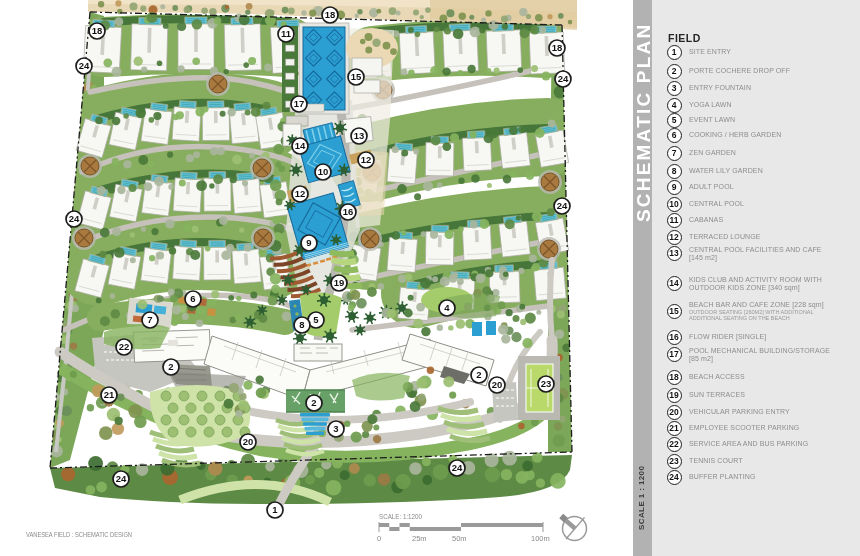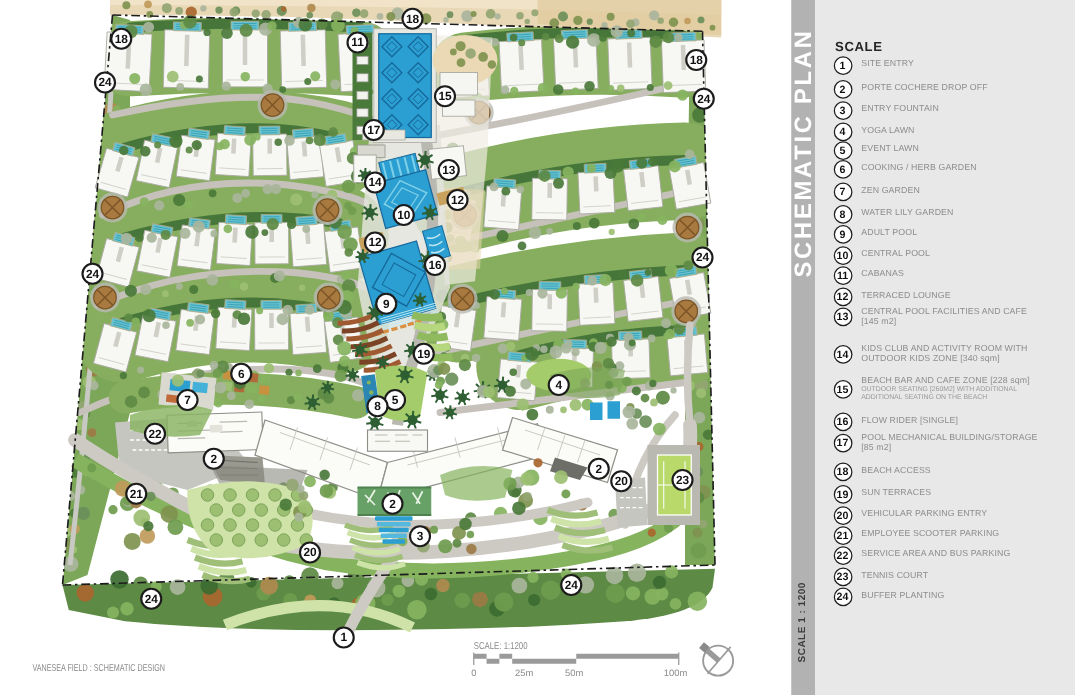--- a/index.html
+++ b/index.html
@@ -1538,21 +1538,21 @@
     </svg>
 
 <div class="vbar"></div>
 
 <div class="vtitle">SCHEMATIC PLAN</div>
 
 <div class="vscale">SCALE 1 : 1200</div>
 
 <div class="panel">
 
-<div class="ltitle">SCALE</div>
+<div class="ltitle">FIELD</div>
 <div class="li" style="top:53px">
         <div class="lc">1</div>
         <div class="lt" style="left:37px;top:-5px">SITE ENTRY</div>
       </div>
       <div class="li" style="top:72px">
         <div class="lc">2</div>
         <div class="lt" style="left:37px;top:-5px">PORTE COCHERE DROP OFF</div>
       </div>
       <div class="li" style="top:89px">
         <div class="lc">3</div>

